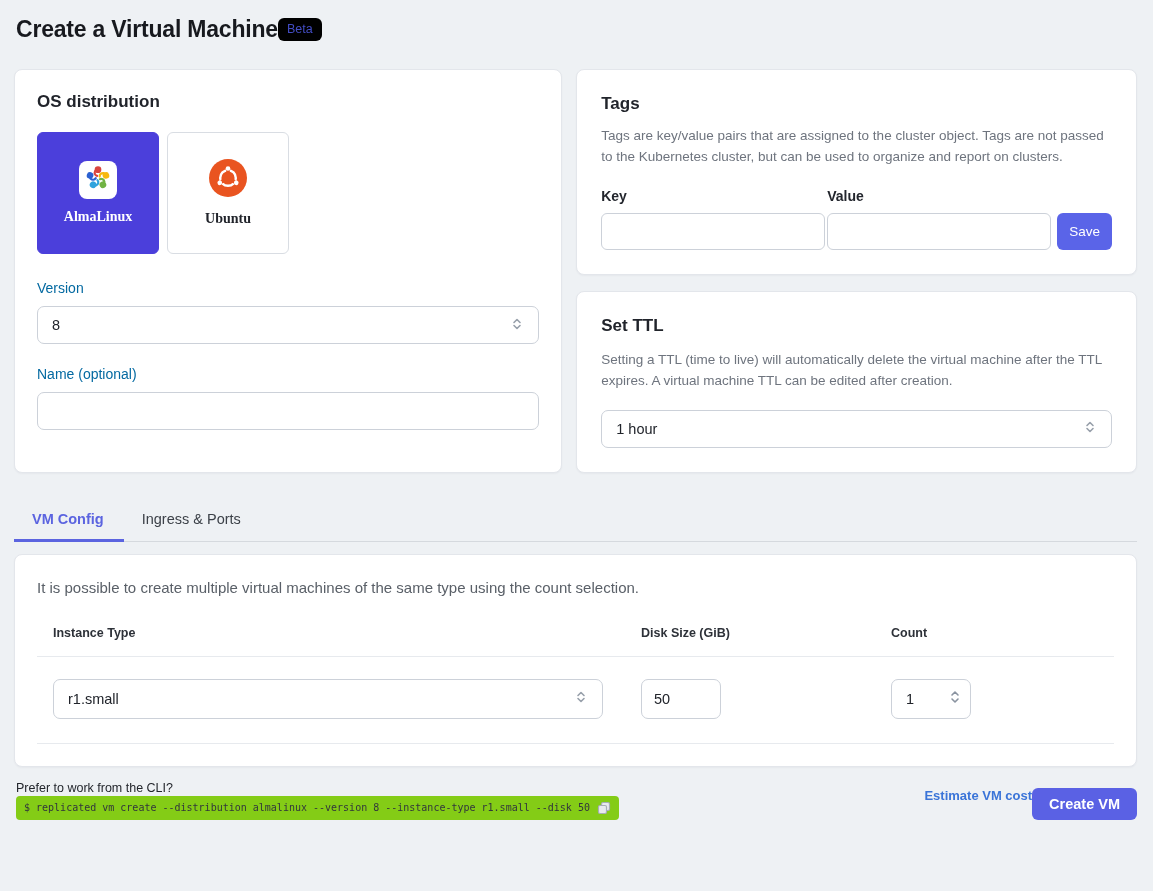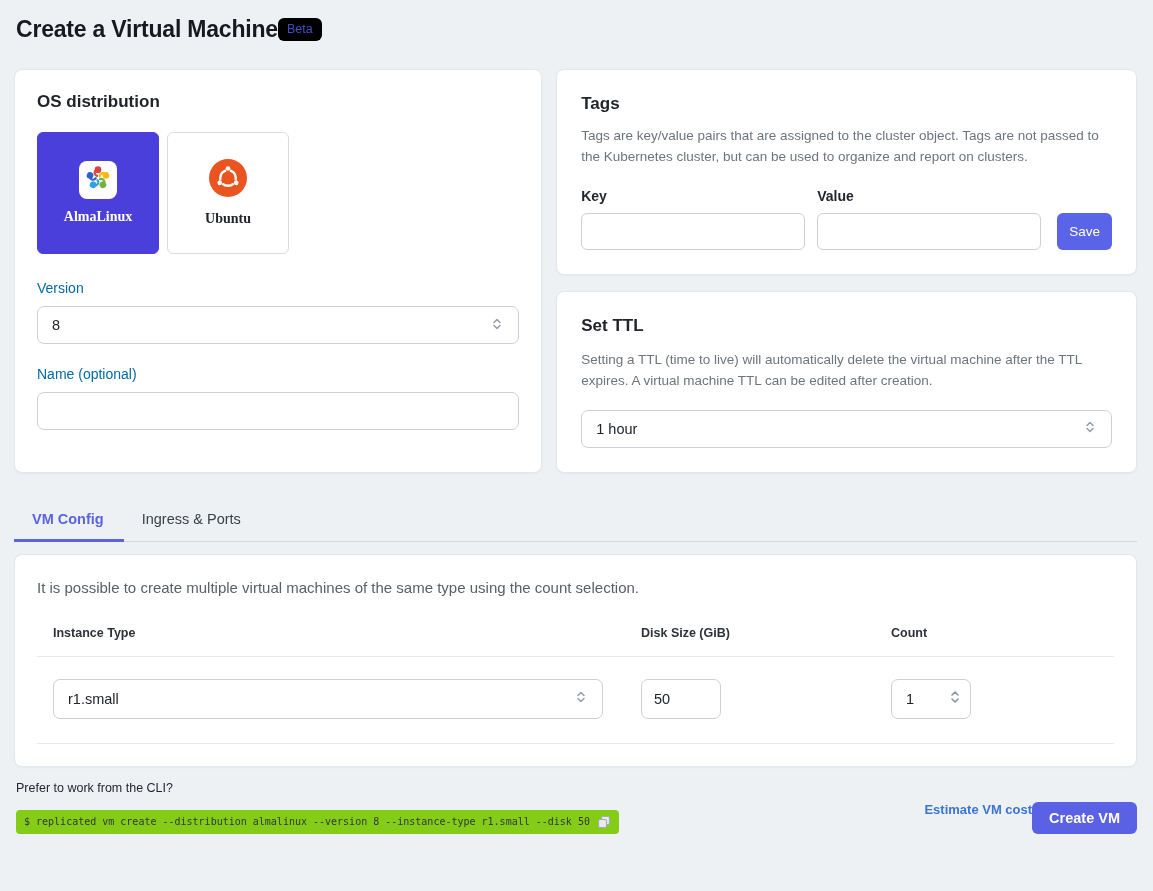--- a/index.html
+++ b/index.html
@@ -58,21 +58,21 @@
     background: #fff; padding: 0 12px; font-size: 14.5px; color: #21242b;
     font-family: "Liberation Sans", sans-serif; outline: none;
   }
   .version-block { margin-bottom: 22px; }
 
   
   .right-col { display: flex; flex-direction: column; gap: 16px; }
   .tags-card { padding: 24px; }
   .tags-card .card-title { margin-bottom: 12px; }
   .tags-card .card-desc { margin-bottom: 20px; }
-  .kv-row { display: flex; gap: 12px; align-items: flex-end; }
+  .kv-row { display: flex; gap: 2px; align-items: flex-end; }
   .kv-col { display: flex; flex-direction: column; }
   .kv-col .field-label { margin-bottom: 9px; font-weight: 600; color: #23262d; }
   .kv-input { width: 224px; height: 37px; border: 1px solid #ccd1d9; border-radius: 6px;
     padding: 0 10px; font-size: 14px; outline: none; font-family: "Liberation Sans", sans-serif; }
   .save-button {
     margin-left: 4px; height: 37px; padding: 0 12px; border: none; border-radius: 6px;
     background: #5a64e8; color: #fff; font-size: 13.5px; font-weight: 500; cursor: pointer;
     font-family: "Liberation Sans", sans-serif;
   }
 
@@ -113,21 +113,21 @@
   }
   .spin-input {
     border: none; outline: none; width: 100%; font-size: 14.5px; color: #21242b;
     font-family: "Liberation Sans", sans-serif;
   }
   .vm-card-bottom { height: 22px; }
 
   
   .footer { display: flex; justify-content: space-between; align-items: flex-end; margin-top: 14px; }
   .cli-block { padding-left: 2px; }
-  .cli-prompt { font-size: 12.5px; color: #23262c; margin-bottom: 15px; }
+  .cli-prompt { font-size: 12.5px; color: #23262c; margin-bottom: 1px; }
   .cli-code {
     display: inline-flex; align-items: center; gap: 7px;
     background: #84cc16; border-radius: 4px; padding: 5px 8px;
     font-family: "DejaVu Sans Mono", monospace; font-size: 10px; color: #32363c;
   }
   .copy-icon { cursor: pointer; display: inline-flex; }
   .footer-right { display: flex; align-items: flex-start; }
   .estimate-link { font-size: 13px; font-weight: 600; color: #3a74d8; text-decoration: none; margin-bottom: 15px; cursor: pointer; }
   .create-vm-button {
     border: none; background: #5a61e4; color: #fff; font-size: 14.5px; font-weight: 700;

